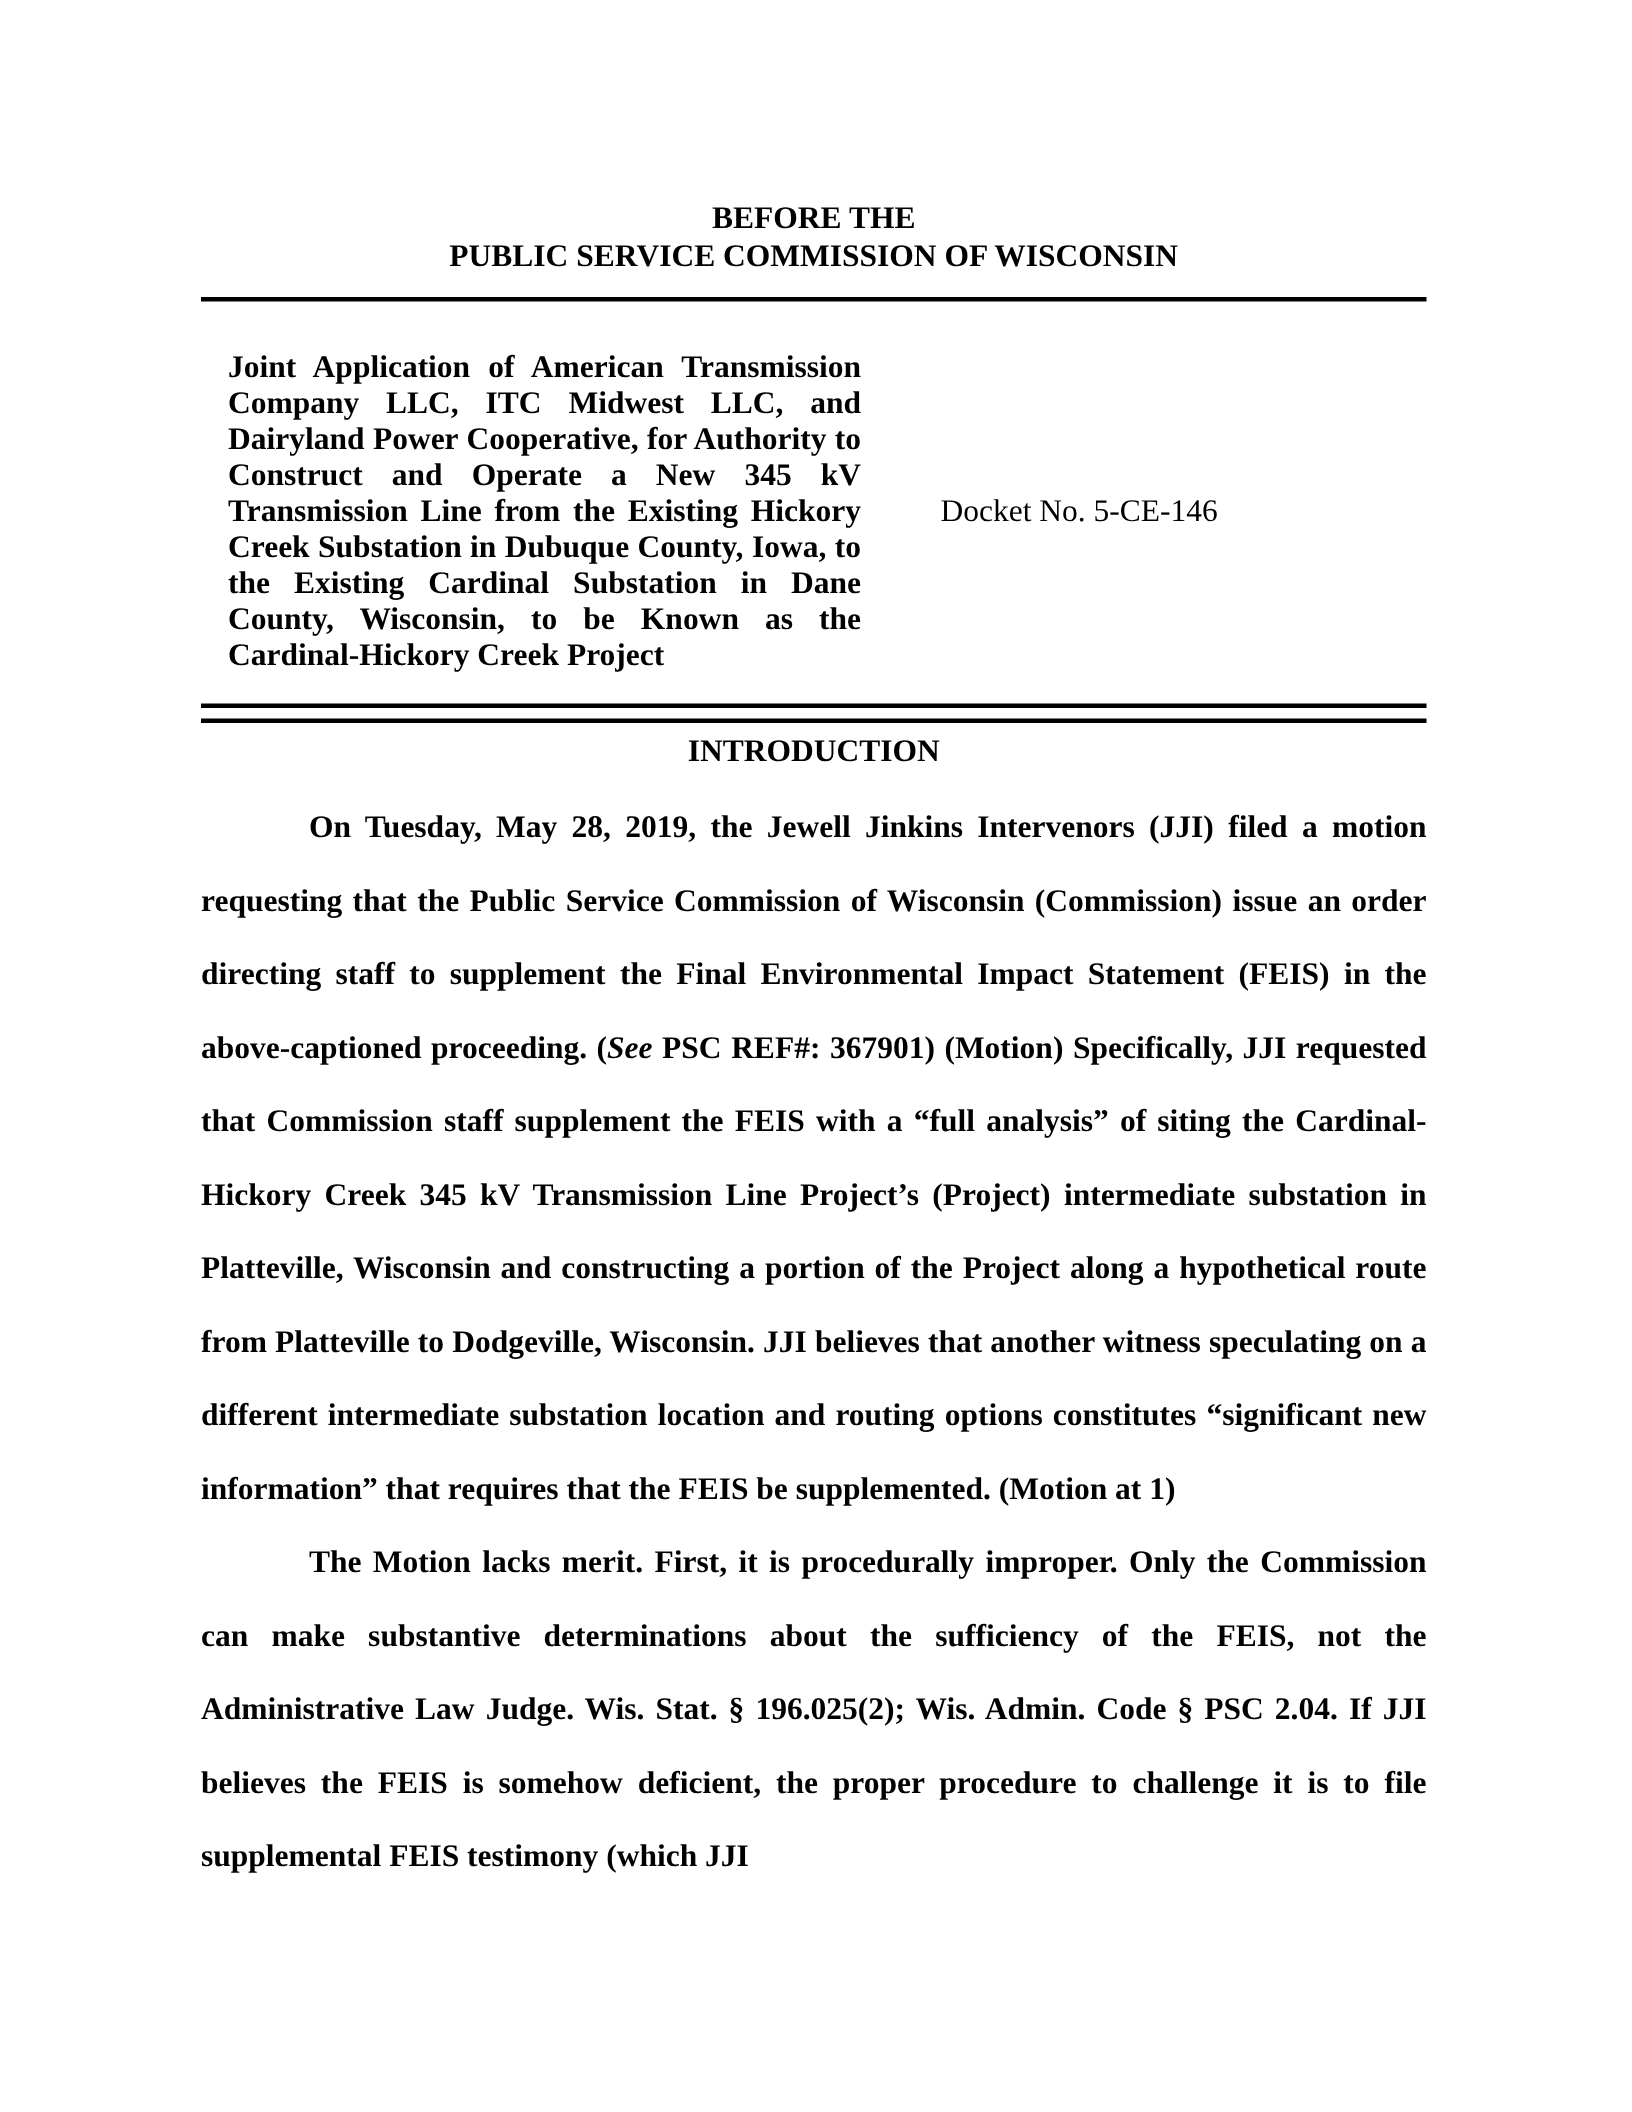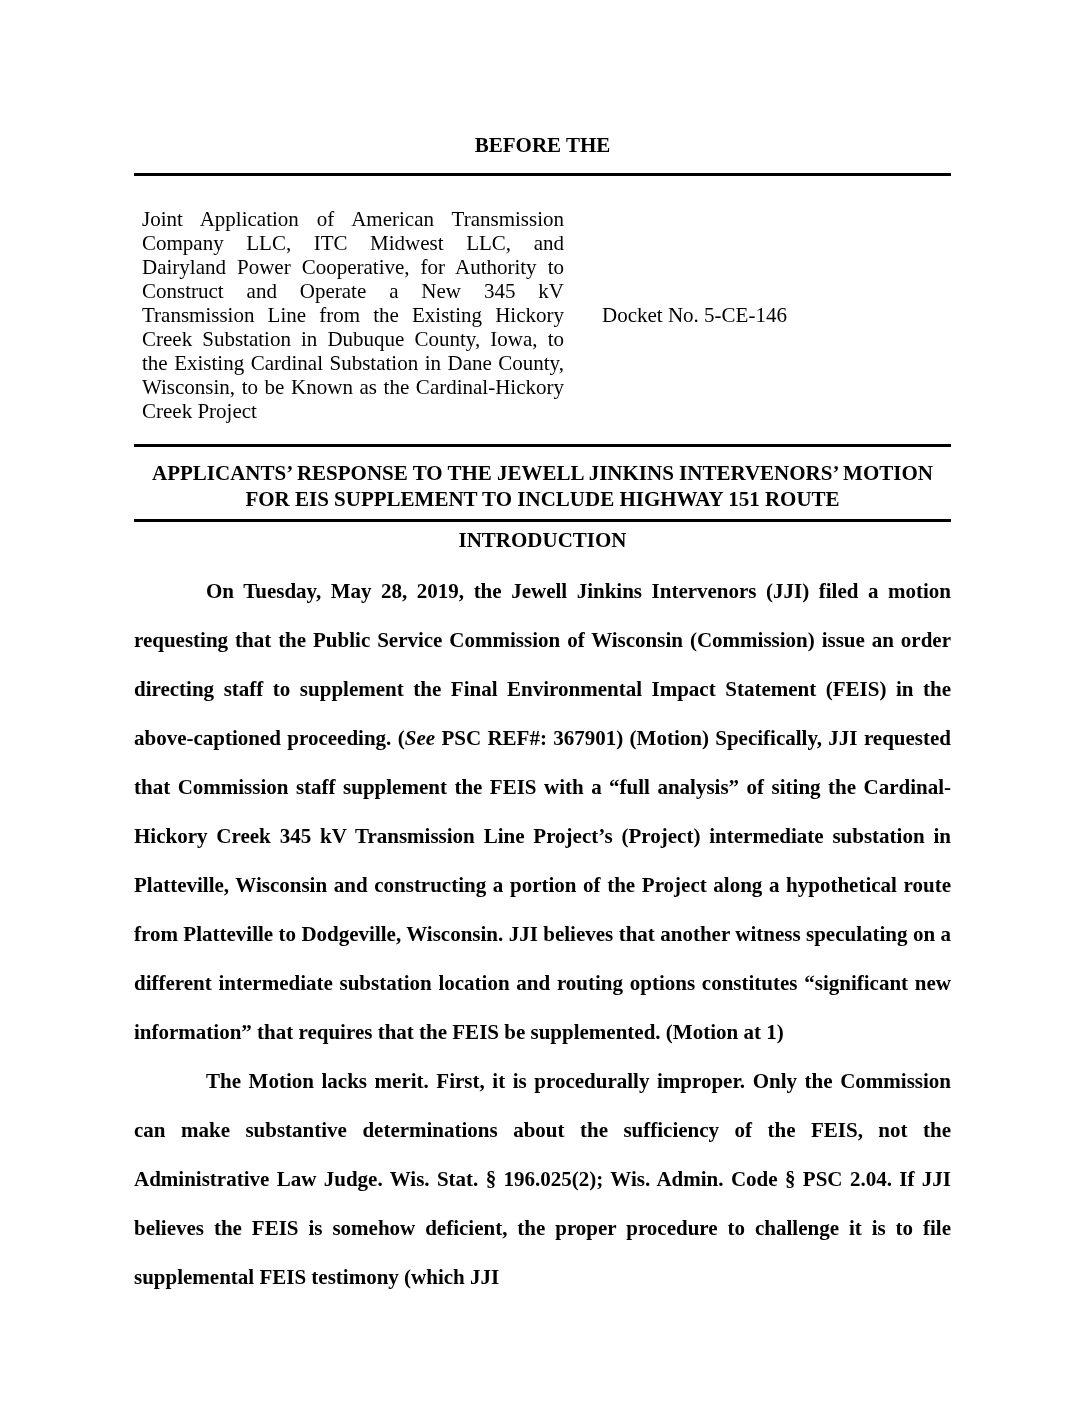--- a/index.html
+++ b/index.html
@@ -31,26 +31,27 @@
   }
   .rule-1 { margin-top: 15px; }
   .rule-2 { margin-top: 21px; }
   .rule-3 { margin-top: 7px; }
   .caption-section {
     display: flex;
     margin-top: 31px;
   }
   .caption-text {
     width: 422px;
-    margin-left: 8px;
+    margin-left: 18px;
     text-align: justify;
     line-height: 24px;
+    font-weight: bold;
   }
   .docket-cell {
-    margin-left: 38px;
+    margin-left: 53px;
     align-self: center;
   }
   .doc-title {
     margin-top: 13px;
     text-align: center;
     font-weight: bold;
     line-height: 26px;
   }
   .section-heading {
     margin-top: 8px;
@@ -70,35 +71,32 @@
   }
   .italic { font-style: italic; }
 </style>
 </head>
 <body>
 
 <div class="page">
 
   <div class="court-header">
     <div>BEFORE THE</div>
+    <div>PUBLIC SERVICE COMMISSION OF WISCONSIN</div>
   </div>
 
   <div class="rule rule-1"></div>
 
   <div class="caption-section">
     <div class="caption-text">Joint Application of American Transmission Company LLC, ITC Midwest LLC, and Dairyland Power Cooperative, for Authority to Construct and Operate a New 345 kV Transmission Line from the Existing Hickory Creek Substation in Dubuque County, Iowa, to the Existing Cardinal Substation in Dane County, Wisconsin, to be Known as the Cardinal-Hickory Creek Project</div>
     <div class="docket-cell">Docket No. 5-CE-146</div>
   </div>
 
   <div class="rule rule-2"></div>
 
-  <div class="doc-title">
-    <div>APPLICANTS’ RESPONSE TO THE JEWELL JINKINS INTERVENORS’ MOTION</div>
-    <div>FOR EIS SUPPLEMENT TO INCLUDE HIGHWAY 151 ROUTE</div>
-  </div>
 
   <div class="rule rule-3"></div>
 
   <div class="section-heading">INTRODUCTION</div>
 
   <div class="body-text">
     <p><span>On Tuesday, May 28, 2019, the Jewell Jinkins Intervenors (JJI) filed a motion requesting that the Public Service Commission of Wisconsin (Commission) issue an order directing staff to supplement the Final Environmental Impact Statement (FEIS) in the above-captioned proceeding. (</span><span class="italic">See</span><span> PSC REF#: 367901) (Motion) Specifically, JJI requested that Commission staff supplement the FEIS with a “full analysis” of siting the Cardinal-Hickory Creek 345 kV Transmission Line Project’s (Project) intermediate substation in Platteville, Wisconsin and constructing a portion of the Project along a hypothetical route from Platteville to Dodgeville, Wisconsin. JJI believes that another witness speculating on a different intermediate substation location and routing options constitutes “significant new information” that requires that the FEIS be supplemented. (Motion at 1)</span></p>
     <p>The Motion lacks merit. First, it is procedurally improper. Only the Commission can make substantive determinations about the sufficiency of the FEIS, not the Administrative Law Judge. Wis. Stat. § 196.025(2); Wis. Admin. Code § PSC 2.04. If JJI believes the FEIS is somehow deficient, the proper procedure to challenge it is to file supplemental FEIS testimony (which JJI</p>
   </div>
 

